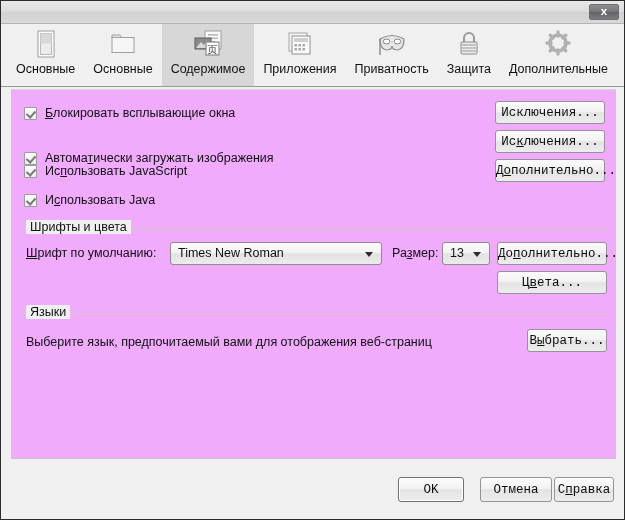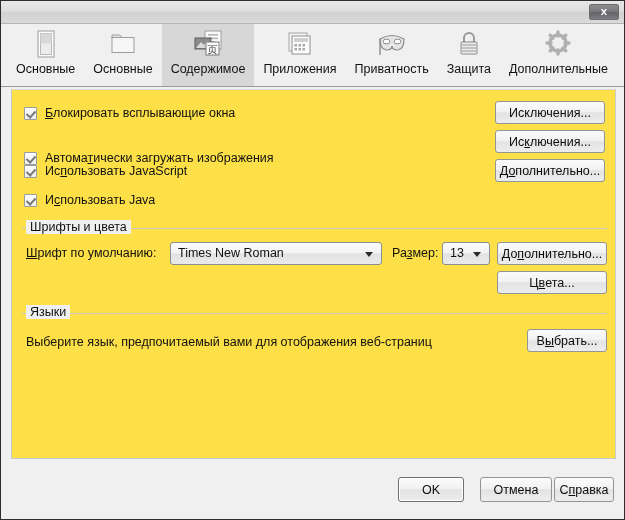--- a/index.html
+++ b/index.html
@@ -99,21 +99,21 @@
   }
 
   
   .panel {
     position: absolute;
     left: 10px;
     top: 88px;
     width: 605px;
     height: 370px;
     box-sizing: border-box;
-    background: #fde047;
+    background: #f0abfc;
     border: 1px solid #c8c8c8;
     border-top-color: #d8d8d8;
   }
 
   .checkbox-row {
     position: absolute;
     left: 12px;
     display: flex;
     align-items: center;
     height: 16px;
@@ -147,21 +147,21 @@
     white-space: nowrap;
   }
   .acc { text-decoration: underline; }
 
   
   .btn {
     box-sizing: border-box;
     border: 1px solid #949494;
     border-radius: 3px;
     background: linear-gradient(to bottom, #fbfbfb 0%, #f2f2f2 45%, #e3e3e3 52%, #ededed 100%);
-    font-family: Liberation Sans, sans-serif;
+    font-family: Liberation Mono, monospace;
     font-size: 12.5px;
     color: #0d0d0d;
     text-align: center;
     cursor: pointer;
     white-space: nowrap;
     padding: 0;
   }
   .btn.default {
     border-color: #6f6f6f;
     box-shadow: inset 0 0 0 1px #ffffff;

